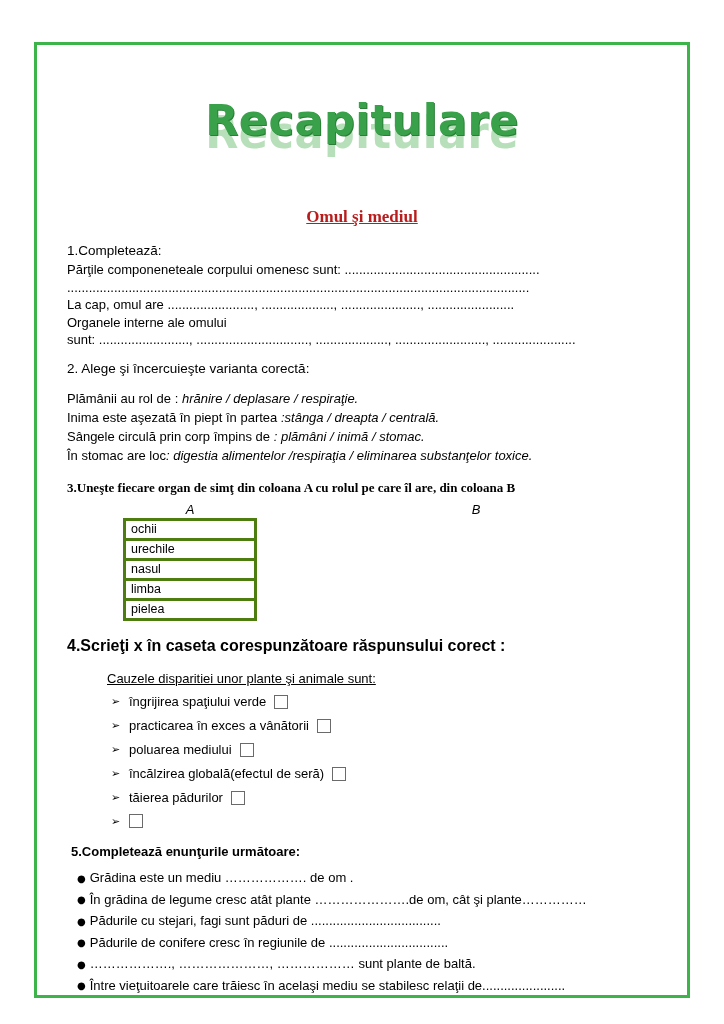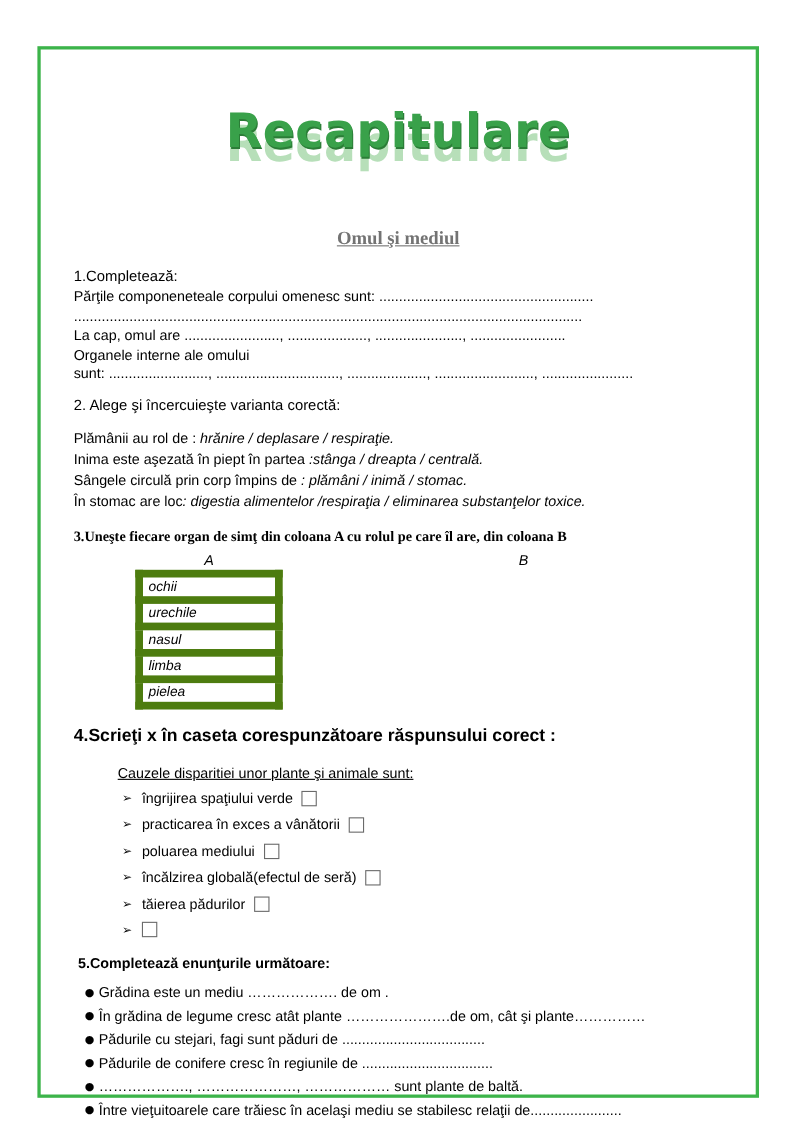--- a/index.html
+++ b/index.html
@@ -58,21 +58,21 @@
   .title-main {
     top: 6px;
     color: #39a14a;
     text-shadow: 1px 1px 0 #2b7d37;
   }
   .subtitle {
     text-align: center;
     font-family: "Liberation Serif", serif;
     font-weight: bold;
     font-size: 17px;
-    color: #737373;
+    color: #b91c1c;
     text-decoration: underline;
     margin-top: 48px;
     margin-bottom: 16px;
   }
   
   .q-head {
     font-size: 13.5px;
     font-weight: normal;
     margin: 12px 0 3px 0;
   }
@@ -111,24 +111,23 @@
     text-align: center;
     font-style: italic;
     font-size: 13px;
     margin-bottom: 1px;
   }
   table.cells {
     border-collapse: collapse;
     width: 100%;
   }
   table.cells td {
-    border: 7px solid #4d7c0f;
+    border: 3px solid #4d7c0f;
     height: 17px;
     padding: 0 5px;
-    font-style: italic;
     font-size: 12.5px;
     line-height: 17px;
   }
   
   .q4-head {
     font-size: 16px;
     font-weight: bold;
     margin: 16px 0 16px 0;
   }
   .q4-sub {

